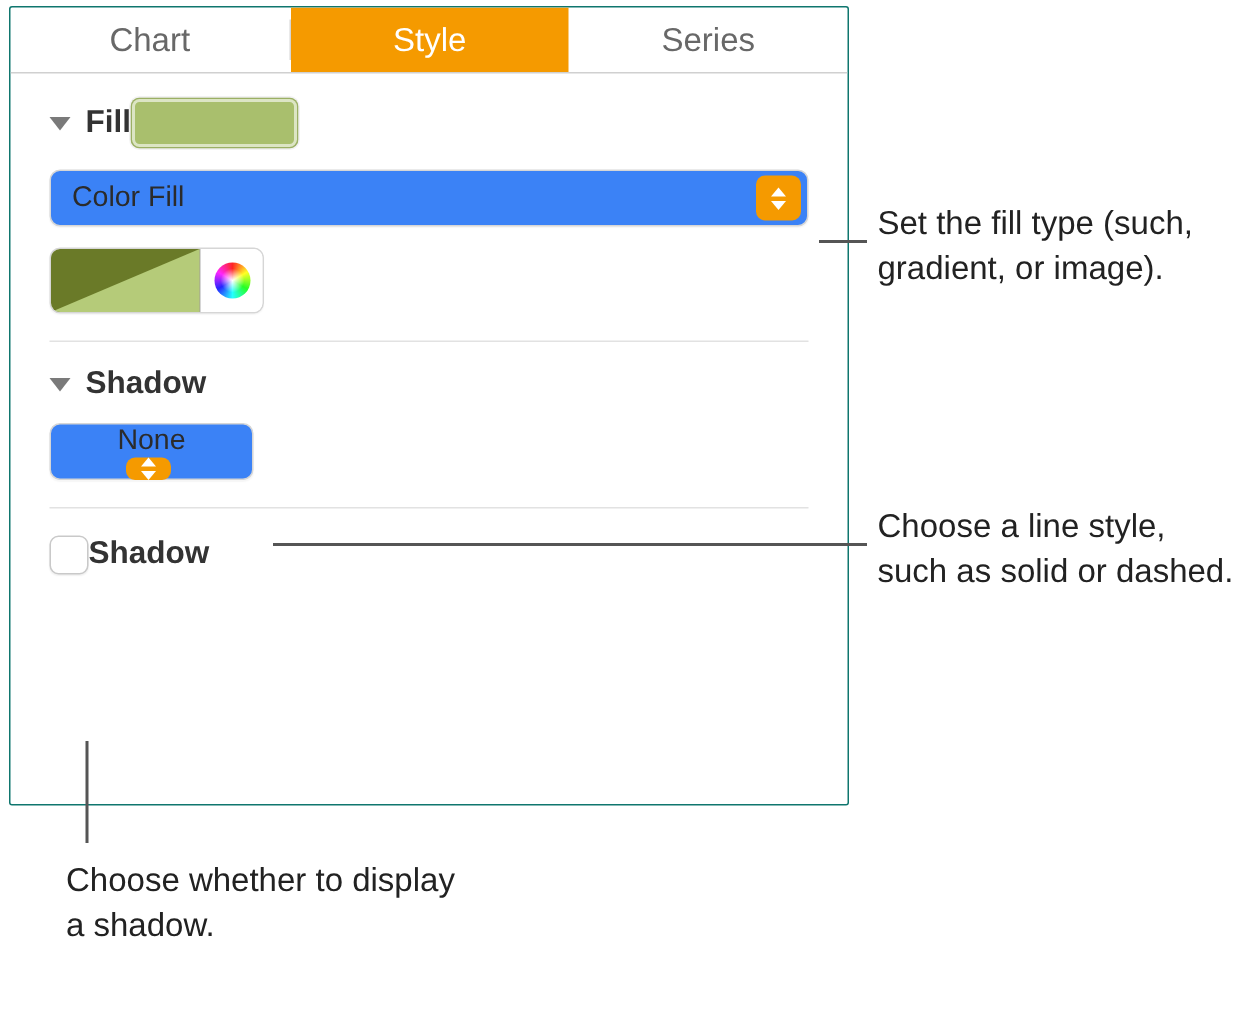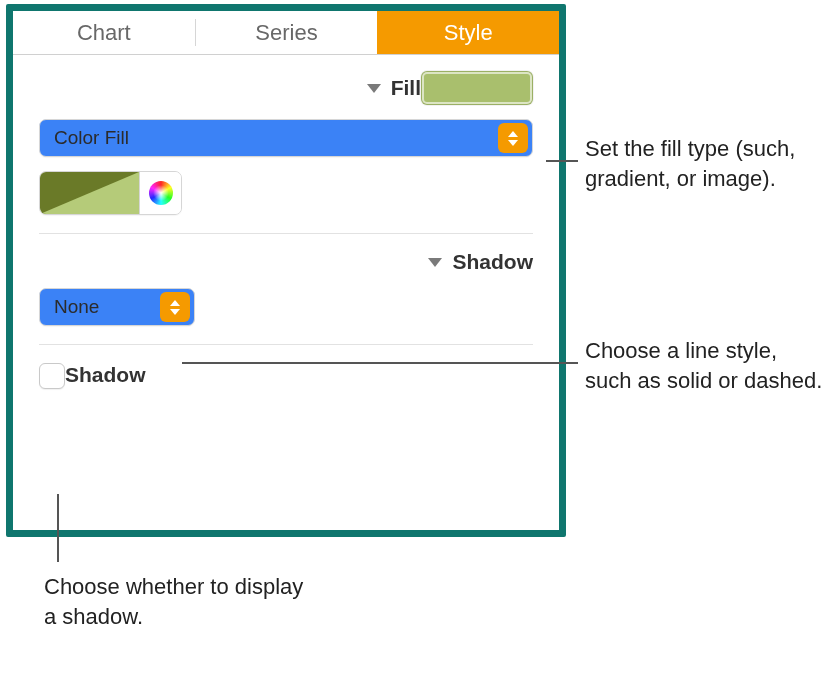--- a/index.html
+++ b/index.html
@@ -9,21 +9,21 @@
       width: 830px;
       height: 676px;
       position: relative;
     }
     .panel {
       position: absolute;
       left: 6px;
       top: 4px;
       width: 560px;
       height: 533px;
-      border: 7px solid #0f766e;
+      border: 1px solid #0f766e;
       border-radius: 2px;
       background: #fff;
       overflow: hidden;
     }
     .tabbar {
       display: flex;
       height: 44px;
       border-bottom: 1px solid #d0d0d0;
     }
     .tab {
@@ -50,21 +50,21 @@
       padding: 16px 26px 18px 26px;
     }
     .hr {
       border: none;
       border-top: 1px solid #e2e2e2;
       margin: 0 26px;
     }
     .section-header {
       display: flex;
       align-items: center;
-      justify-content: flex-end;
+      justify-content: flex-start;
       margin-bottom: 14px;
     }
     .section-title-wrap {
       display: flex;
       align-items: center;
       gap: 10px;
     }
     .disclosure {
       width: 0;
       height: 0;
@@ -121,21 +121,22 @@
       border-right: 5px solid transparent;
       border-bottom: 6px solid #fff;
     }
     .dropdown-arrows::after {
       content: "";
       border-left: 5px solid transparent;
       border-right: 5px solid transparent;
       border-top: 6px solid #fff;
     }
     .dropdown.small {
-      width: 156px;
+      width: 136px;
+      flex-direction: column;
     }
     .color-controls {
       display: flex;
       align-items: center;
       margin-top: 14px;
       border: 1px solid #d6d6d6;
       border-radius: 7px;
       width: 143px;
       height: 44px;
       overflow: hidden;
@@ -217,25 +218,25 @@
 </head>
 <body>
 
 <div class="panel">
 
   <div class="tabbar">
     <div class="tab">
       <span>Chart</span>
     </div>
     <div class="tab-divider"></div>
+    <div class="tab active">
+      <span>Style</span>
+    </div>
     <div class="tab">
       <span>Series</span>
-    </div>
-    <div class="tab active">
-      <span>Style</span>
     </div>
   </div>
 
   <div class="section">
     <div class="section-header">
       <div class="section-title-wrap">
         <div class="disclosure"></div>
         <div class="section-title">Fill</div>
       </div>
       <div class="color-chip"></div>

